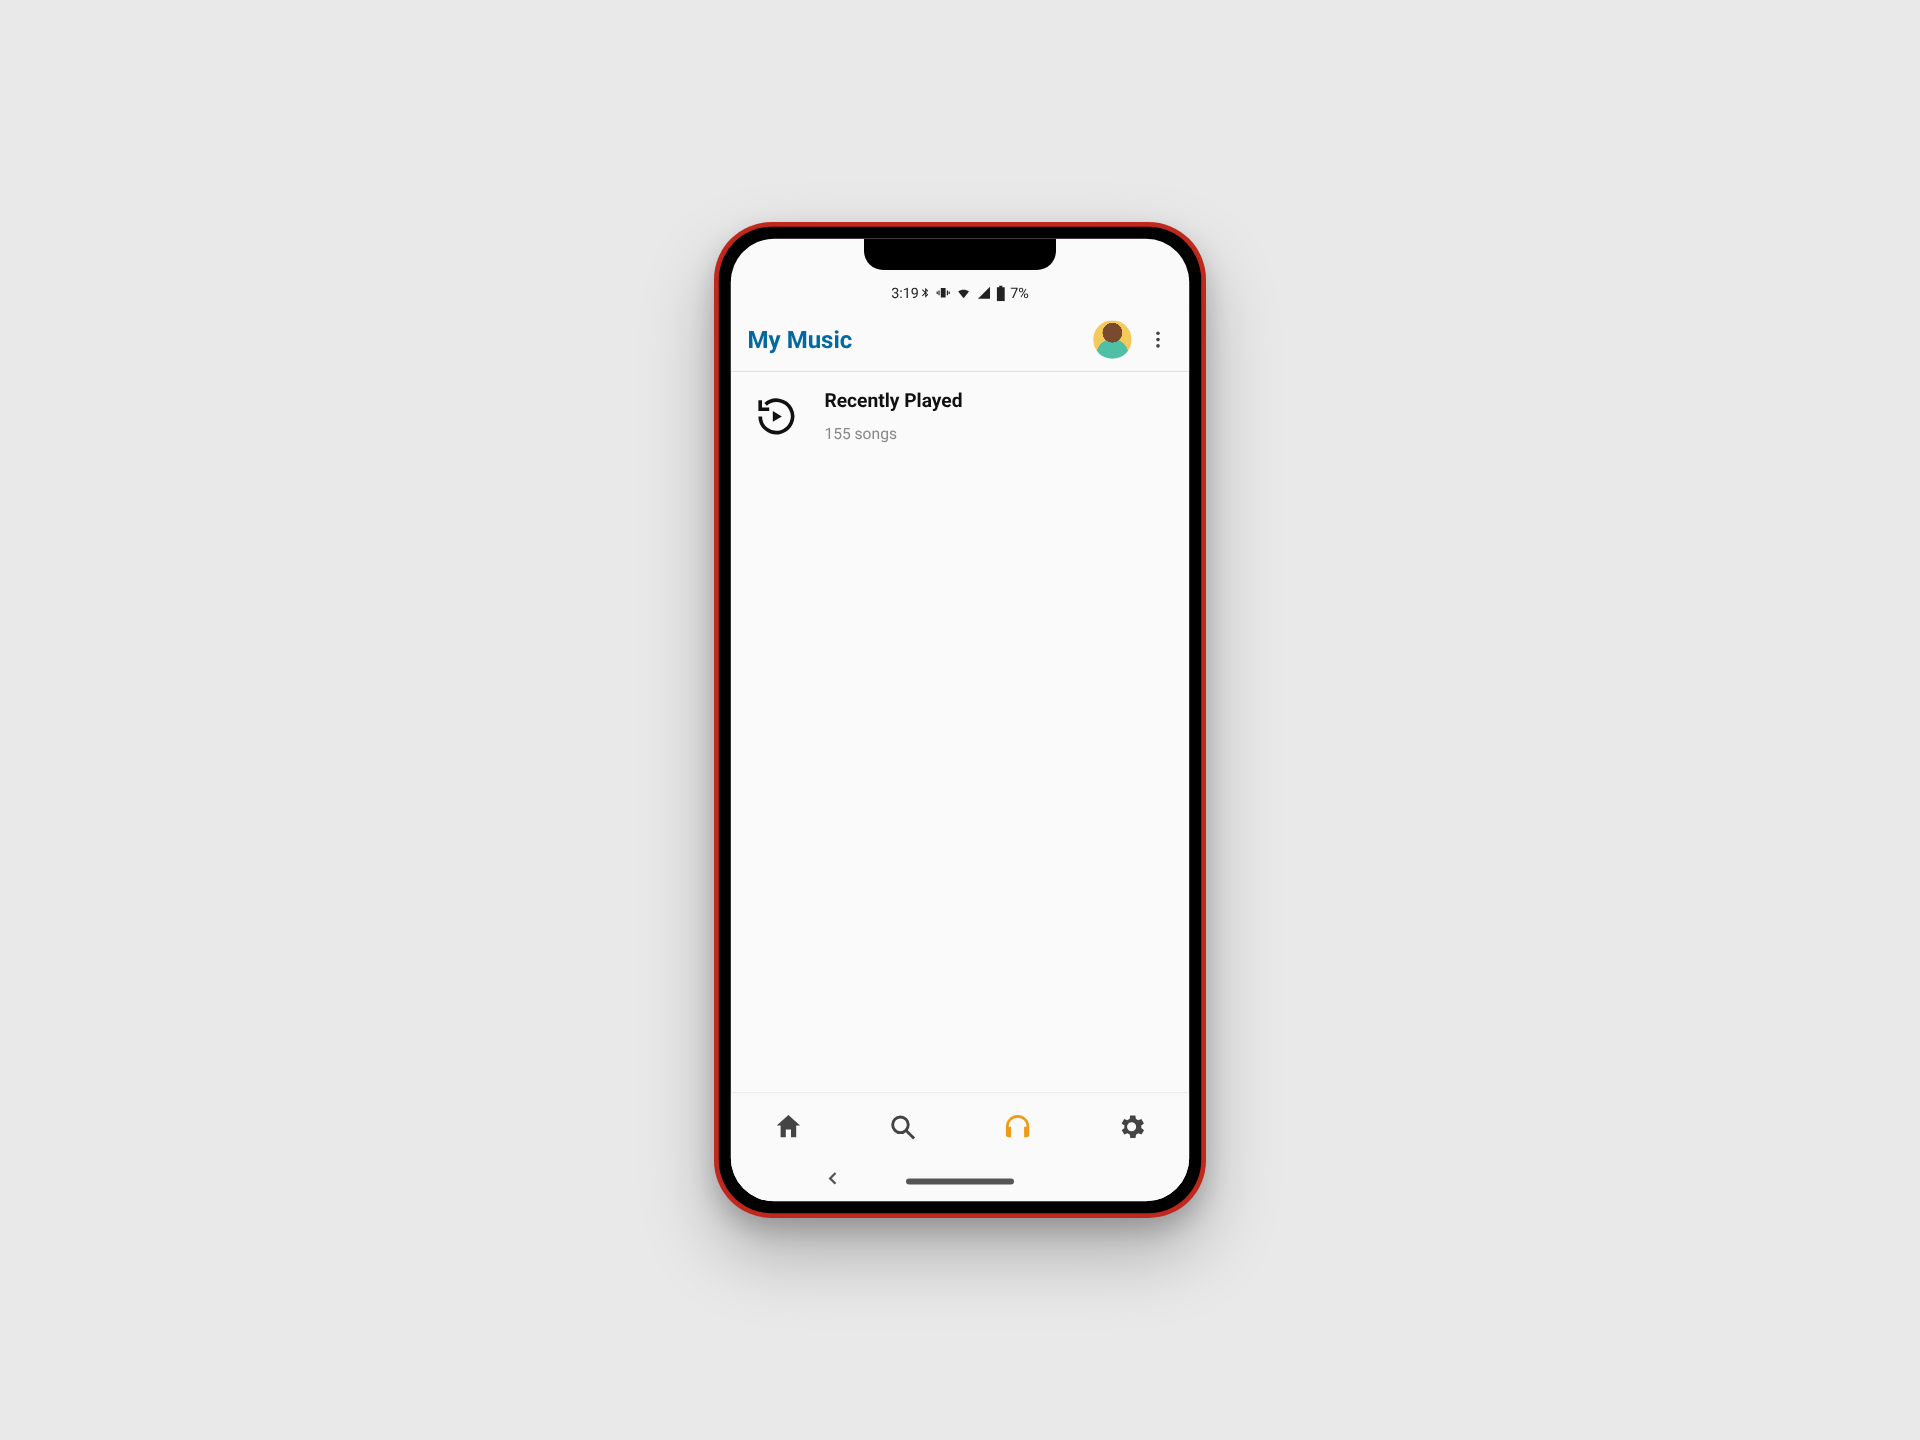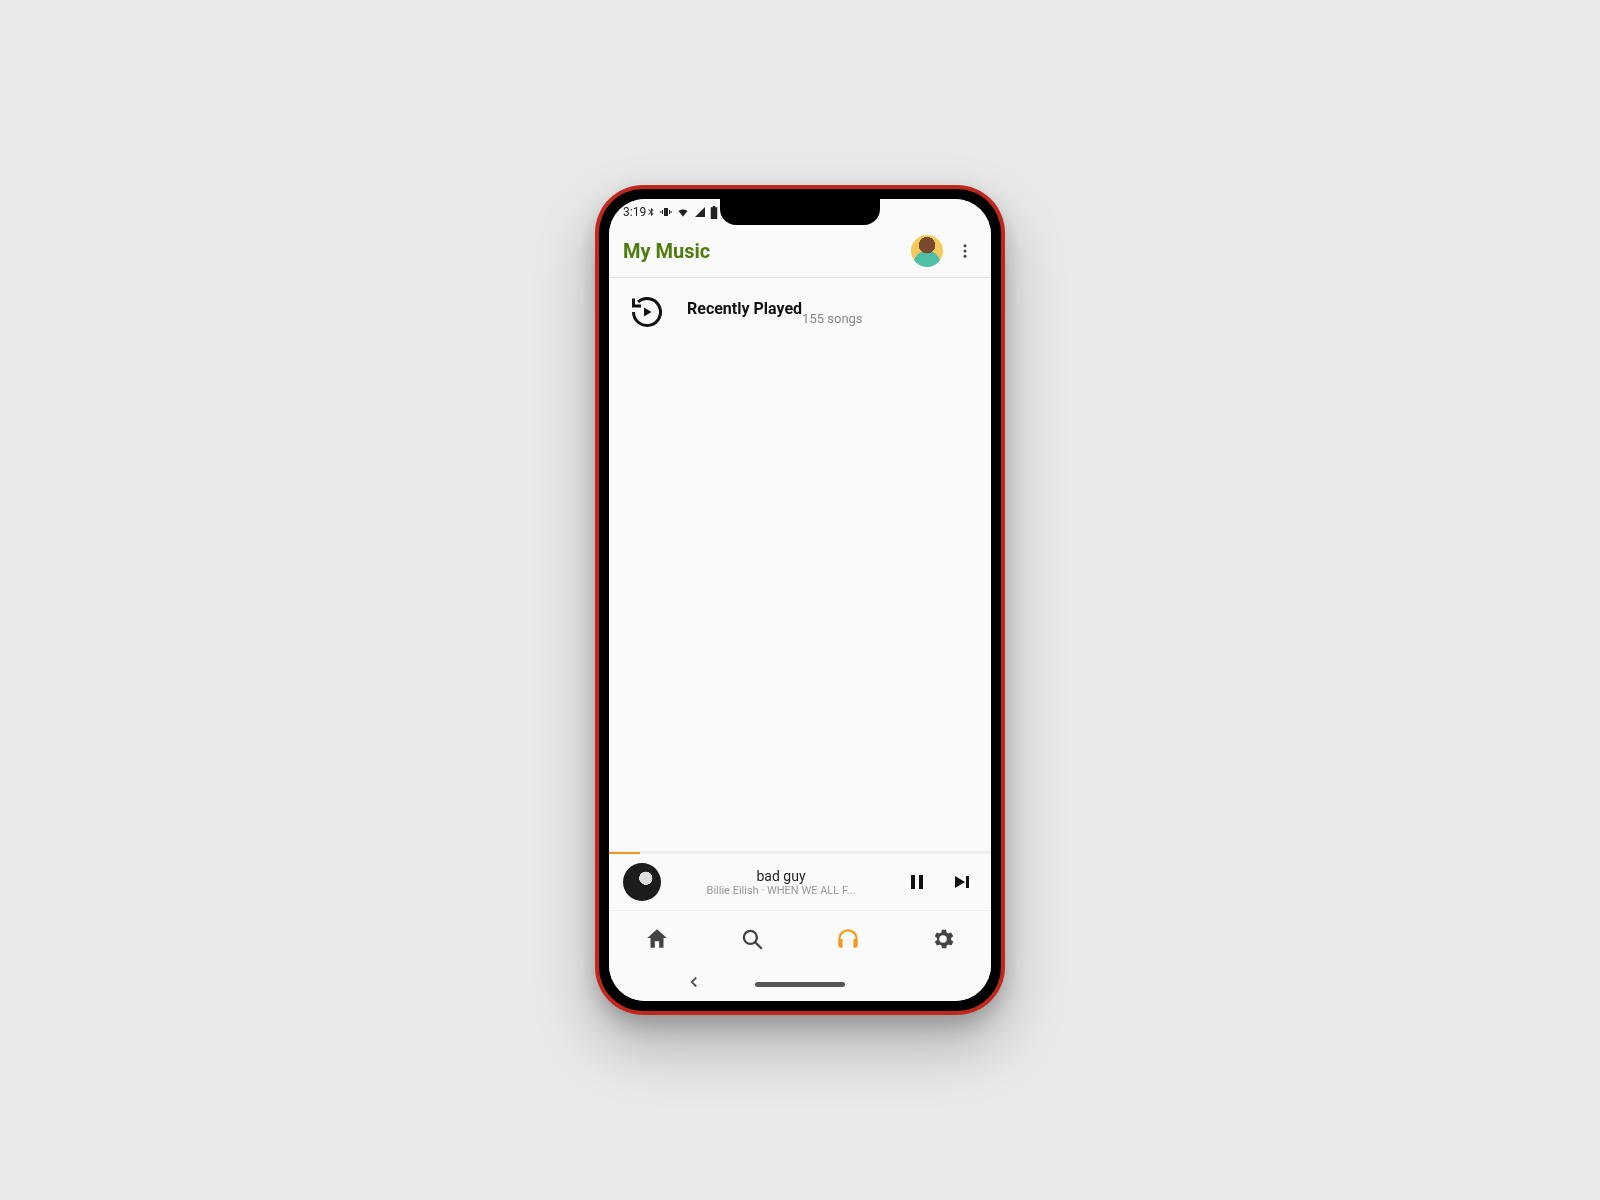--- a/index.html
+++ b/index.html
@@ -30,44 +30,44 @@
     display:flex;flex-direction:column;
   }
   .notch{
     position:absolute;top:0;left:50%;transform:translateX(-50%);
     width:160px;height:26px;background:#000;
     border-bottom-left-radius:16px;border-bottom-right-radius:16px;
     z-index:10;
   }
   
   .statusbar{
-    height:26px;display:flex;align-items:center;justify-content:flex-start;
-    padding:0 14px;font-size:12px;color:#222;background:#fafafa;
+    height:26px;display:flex;align-items:center;justify-content:center;
+    padding:0 14px;font-size:12px;color:#222;background:#fafafa;margin-top:32px;
   }
   .status-right{display:flex;align-items:center;gap:4px;}
   .status-right svg{display:block;}
   
   .appbar{
     height:52px;display:flex;align-items:center;padding:0 14px;border-bottom:1px solid #e2e2e2;
     background:#fafafa;
   }
-  .appbar-title{font-size:20px;font-weight:700;color:#4d7c0f;flex:1;}
+  .appbar-title{font-size:20px;font-weight:700;color:#0369a1;flex:1;}
   .avatar{
     width:32px;height:32px;border-radius:50%;
     background:radial-gradient(circle at 50% 32%, #7a4a2f 0 30%, transparent 31%),
                radial-gradient(circle at 50% 90%, #4fbfa6 0 40%, transparent 41%),
                #f6c95b;
     margin-right:10px;
   }
   .more-btn{width:24px;height:24px;display:flex;align-items:center;justify-content:center;color:#444;}
   
   .content{flex:1;overflow:auto;}
   .row{display:flex;align-items:center;gap:20px;padding:14px 18px;}
   .row-icon{width:40px;height:40px;display:flex;align-items:center;justify-content:center;color:#111;}
-  .row-texts{display:flex;flex-direction:row;}
+  .row-texts{display:flex;flex-direction:column;}
   .row-title{font-size:16px;font-weight:700;color:#111;}
   .row-sub{font-size:13px;color:#888;margin-top:12px;}
   
   .player{
     border-top:1px solid #eee;background:#fafafa;
   }
   .progress{height:2px;background:#eee;position:relative;}
   .progress-fill{height:100%;background:#f09a1a;width:8%;}
   .player-row{height:56px;display:flex;align-items:center;padding:0 14px;gap:12px;}
   .album{
@@ -144,44 +144,20 @@
                 <path d="M10 9l5 3-5 3V9z" fill="currentColor" stroke="none"></path>
               </svg>
             </div>
             <div class="row-texts">
               <span class="row-title">Recently Played</span>
               <span class="row-sub">155 songs</span>
             </div>
           </div>
         </div>
 
-        <div class="player">
-          <div class="progress">
-            <div class="progress-fill" style="width:8%"></div>
-          </div>
-          <div class="player-row">
-            <div class="album"></div>
-            <div class="track-info">
-              <div class="track-title">bad guy</div>
-              <div class="track-sub">Billie Eilish · WHEN WE ALL F...</div>
-            </div>
-            <div class="ctrl">
-              <svg width="24" height="24" viewBox="0 0 24 24" fill="currentColor">
-                  <rect x="6" y="5" width="4" height="14"></rect>
-                  <rect x="14" y="5" width="4" height="14"></rect>
-                </svg>
-            </div>
-            <div class="ctrl">
-              <svg width="24" height="24" viewBox="0 0 24 24" fill="currentColor">
-                  <path d="M6 6l10 6-10 6V6z"></path>
-                  <rect x="17" y="6" width="3" height="12"></rect>
-                </svg>
-            </div>
-          </div>
-        </div>
 
         <div class="bottomnav">
           <div class="nav-btn">
             <svg width="26" height="26" viewBox="0 0 24 24" fill="currentColor">
                 <path d="M12 3l9 8h-3v9h-4v-6h-4v6H6v-9H3l9-8z"></path>
               </svg>
           </div>
           <div class="nav-btn">
             <svg width="26" height="26" viewBox="0 0 24 24" fill="none" stroke="currentColor" stroke-width="2.2">
                 <circle cx="10.5" cy="10.5" r="6"></circle>

